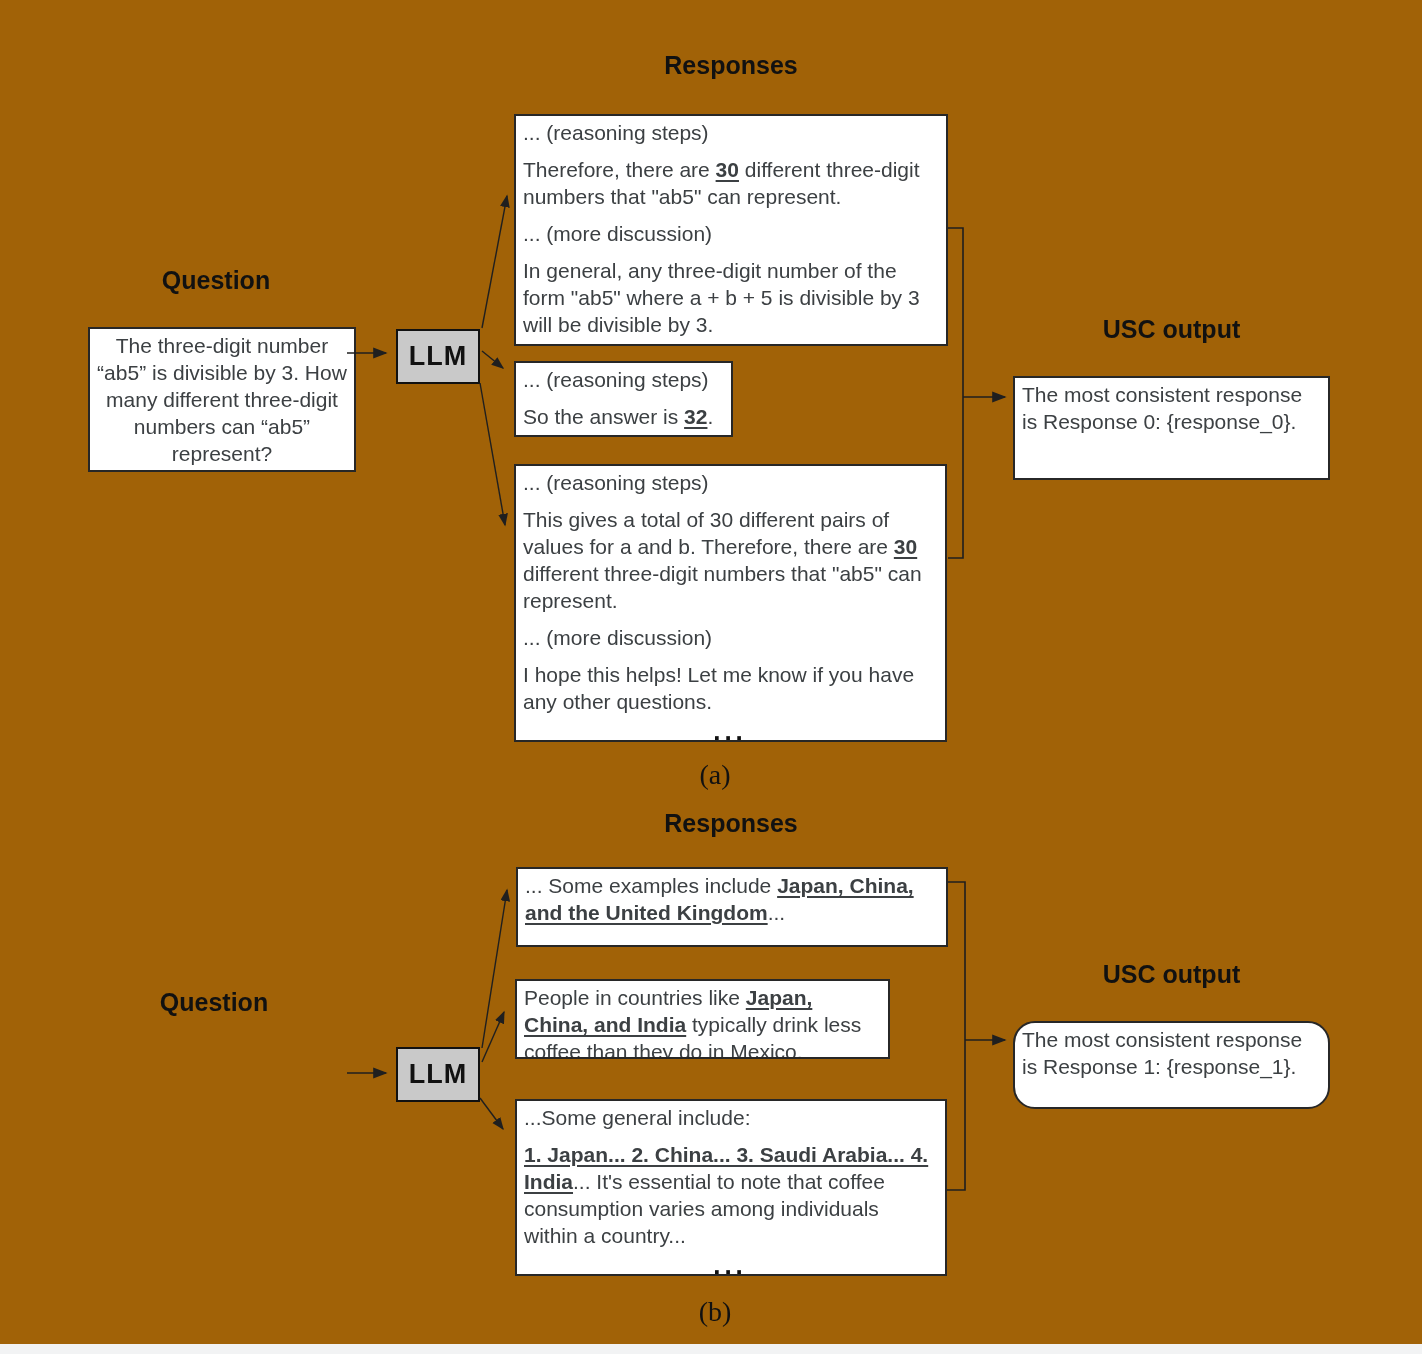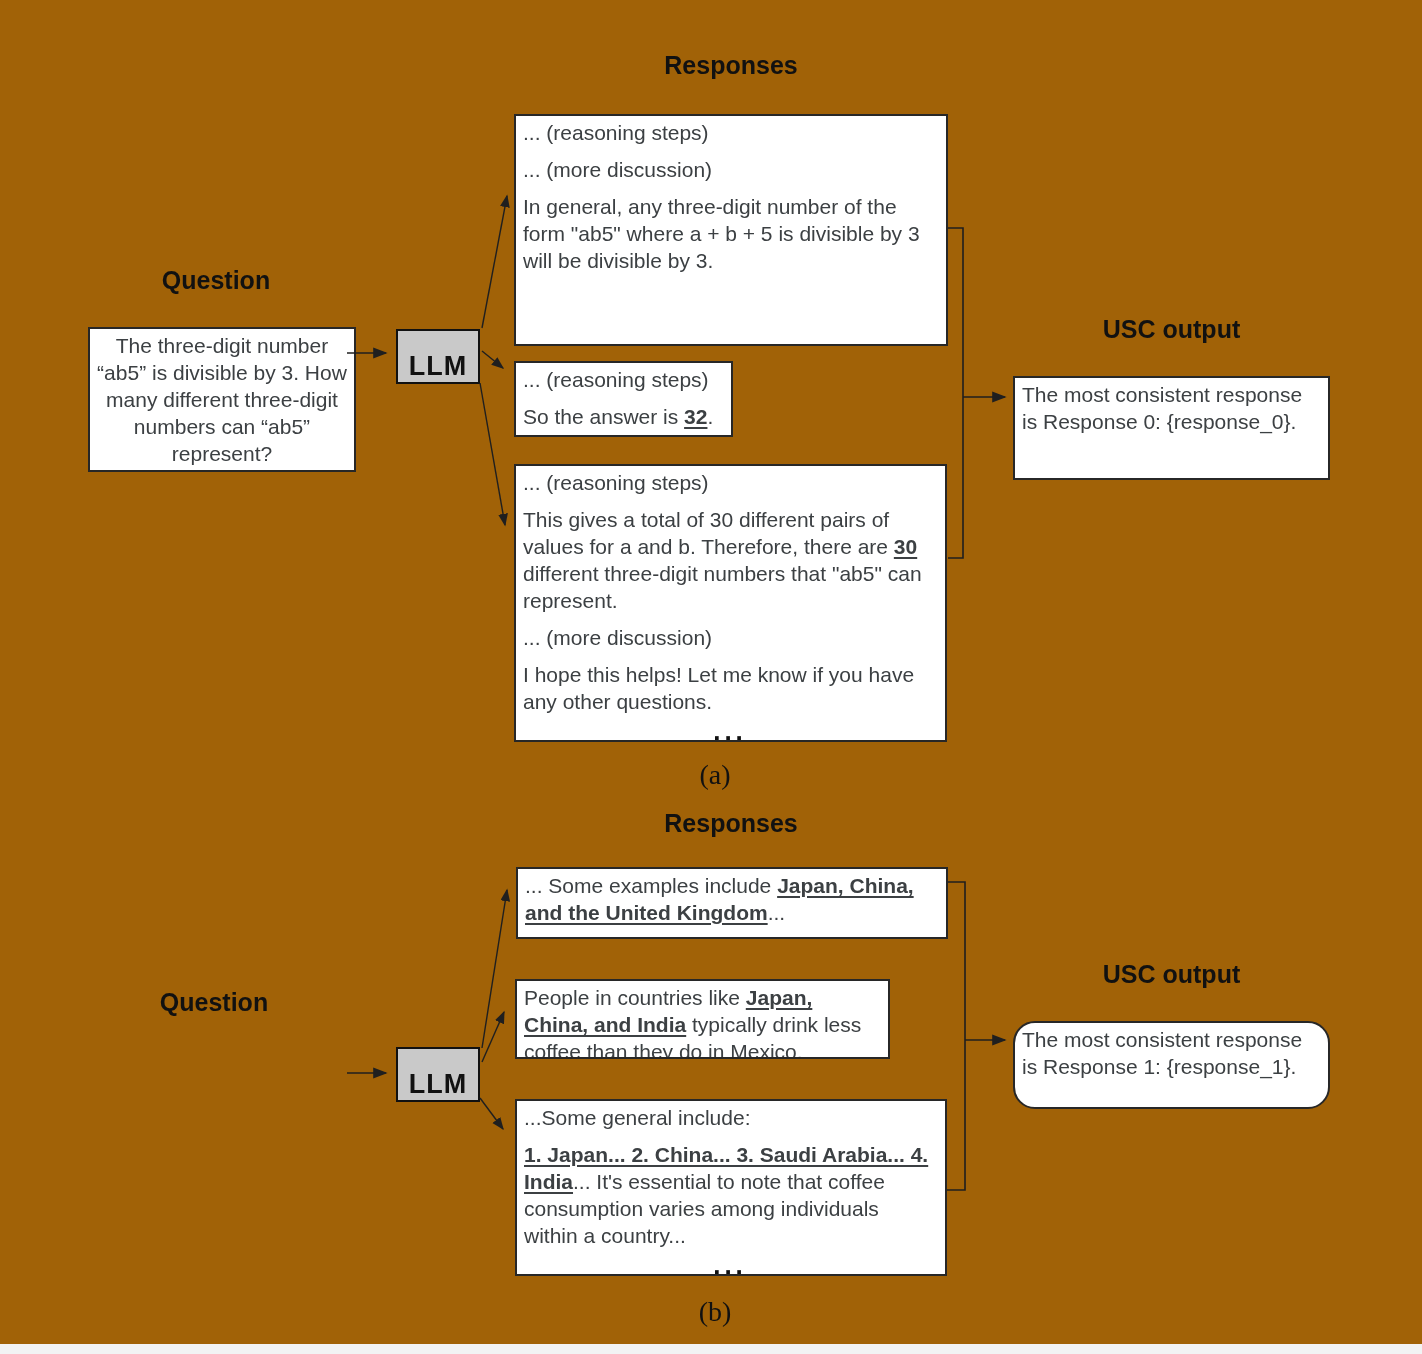--- a/index.html
+++ b/index.html
@@ -17,21 +17,21 @@
     color:#3c4043; overflow:hidden;margin-top:24px;
   }
   .para { margin:0; }
   .para + .para { margin-top:10px; }
   .emph {
     font-weight:bold; text-decoration:underline;
     text-decoration-thickness:2px; text-underline-offset:3px;
   }
   .llm {
     position:absolute; background:#c9c9c9; border:2px solid #111111;
-    box-sizing:border-box; display:flex; align-items:flex-end; justify-content:center;
+    box-sizing:border-box; display:flex; align-items:center; justify-content:center;
     font-weight:bold; font-size:27px; color:#111111; letter-spacing:1px;
   }
   .ellipsis {
     position:absolute; font-weight:bold; font-size:26px; letter-spacing:4px;
     color:#111111; text-align:center; line-height:26px;
   }
   .caption {
     position:absolute; font-family:"Liberation Serif", serif; font-size:28px;
     color:#111111; text-align:center; line-height:34px;
   }
@@ -53,20 +53,23 @@
     </p>
   </div>
 
   <div class="llm" style="left:396px;top:329px;width:84px;height:55px;">
     <span>LLM</span>
   </div>
 
   <div class="box" style="left:514px;top:90px;width:434px;height:232px;">
     <p class="para">
       <span>... (reasoning steps)</span>
+    </p>
+    <p class="para">
+      <span>Therefore, there are </span><span class="emph">30</span><span> different three-digit numbers that "ab5" can represent.</span>
     </p>
     <p class="para">
       <span>... (more discussion)</span>
     </p>
     <p class="para">
       <span>In general, any three-digit number of the form "ab5" where a + b + 5 is divisible by 3 will be divisible by 3.</span>
     </p>
   </div>
 
   <div class="box" style="left:514px;top:337px;width:219px;height:76px;">
@@ -107,21 +110,21 @@
 
   <div class="heading" style="left:514px;top:808px;width:434px;">Responses</div>
 
   <div class="heading" style="left:85px;top:987px;width:258px;">Question</div>
 
 
   <div class="llm" style="left:396px;top:1047px;width:84px;height:55px;">
     <span>LLM</span>
   </div>
 
-  <div class="box" style="left:516px;top:843px;width:432px;height:72px;">
+  <div class="box" style="left:516px;top:843px;width:432px;height:80px;">
     <p class="para">
       <span>... Some examples include </span><span class="emph">Japan, China, and the United Kingdom</span><span>...</span>
     </p>
   </div>
 
   <div class="box" style="left:515px;top:955px;width:375px;height:80px;">
     <p class="para">
       <span>People in countries like </span><span class="emph">Japan, China, and India</span><span> typically drink less coffee than they do in Mexico.</span>
     </p>
   </div>

